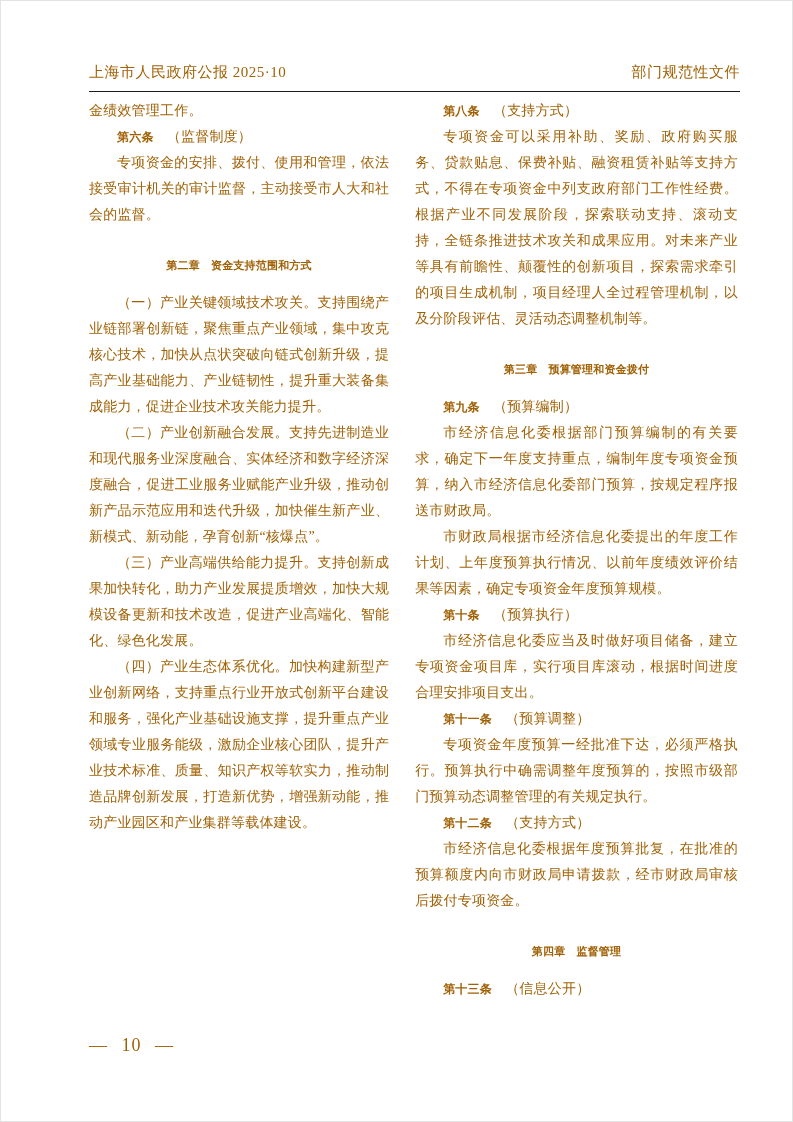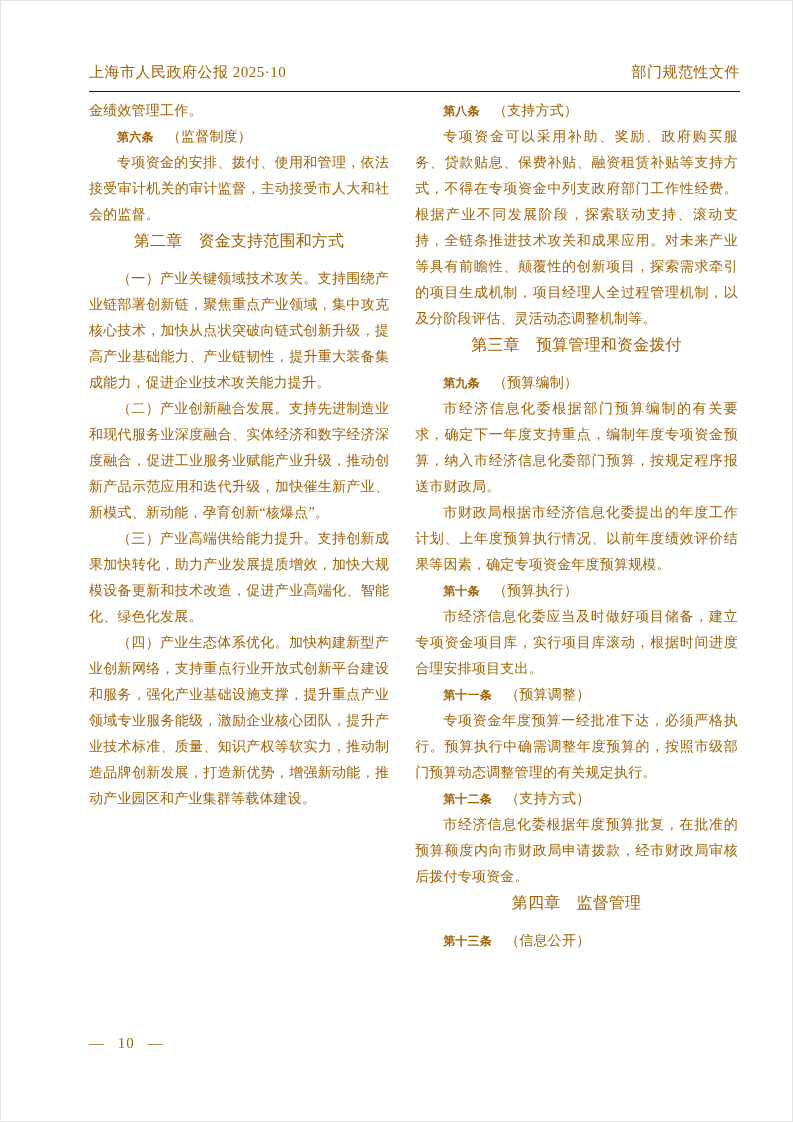--- a/index.html
+++ b/index.html
@@ -31,28 +31,28 @@
     font-size:14px;line-height:26px;
     text-align:justify;text-justify:inter-ideograph;
     letter-spacing:0.2px;
   }
   .col-left{width:304px;}
   .col-right{width:327px;}
   .col p{margin:0;text-indent:2em;}
   .col p.no-indent{text-indent:0;}
   .art-num{font-weight:bold;margin-right:1.1em;font-family:"Liberation Sans","DejaVu Sans",sans-serif;font-size:12px;}
   .chapter{
-    margin:0 0 12px 0;
+    margin:24px 0 12px 0;
     text-align:center;text-indent:0;
-    font-weight:normal;font-size:16px;line-height:26px;
+    font-weight:bold;font-size:11px;line-height:26px;
   }
   .ch-num{margin-right:1em;}
   .ftr{
     position:absolute;left:88px;top:1034px;
-    font-size:15px;word-spacing:8px;letter-spacing:1px;
+    font-size:18px;word-spacing:8px;letter-spacing:1px;
   }
 </style>
 </head>
 <body>
 
 <div class="page">
   <div class="hdr">
     <span>上海市人民政府公报 2025·10</span>
     <span>部门规范性文件</span>
   </div>

